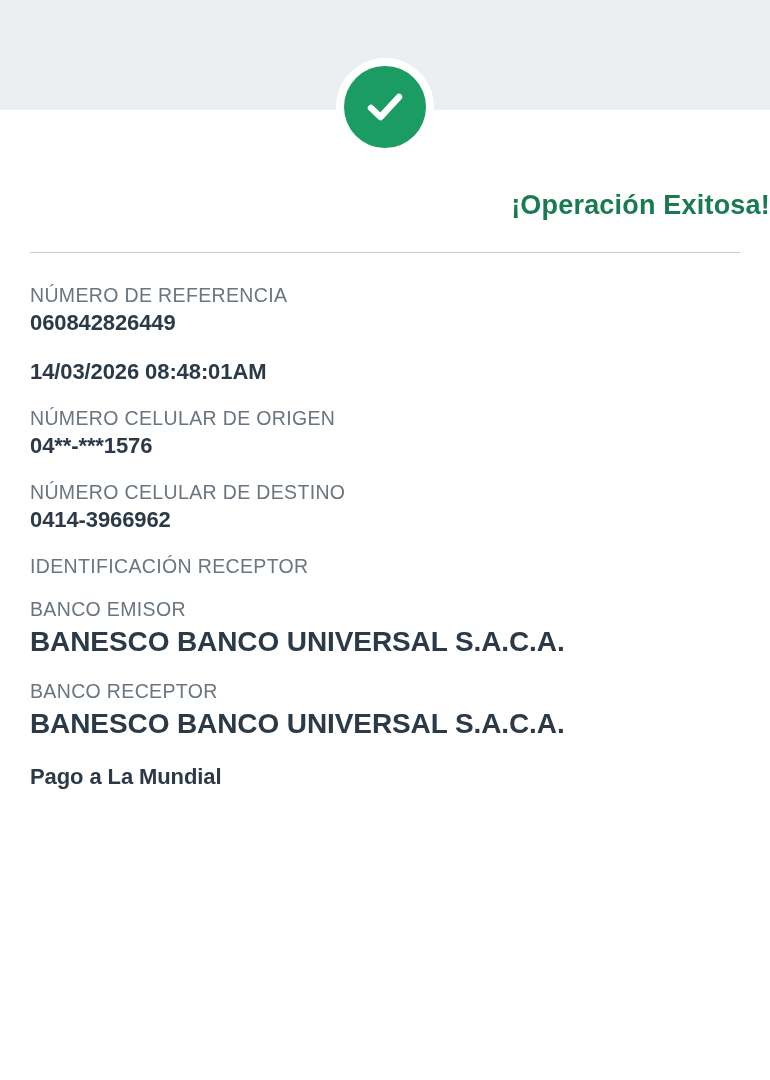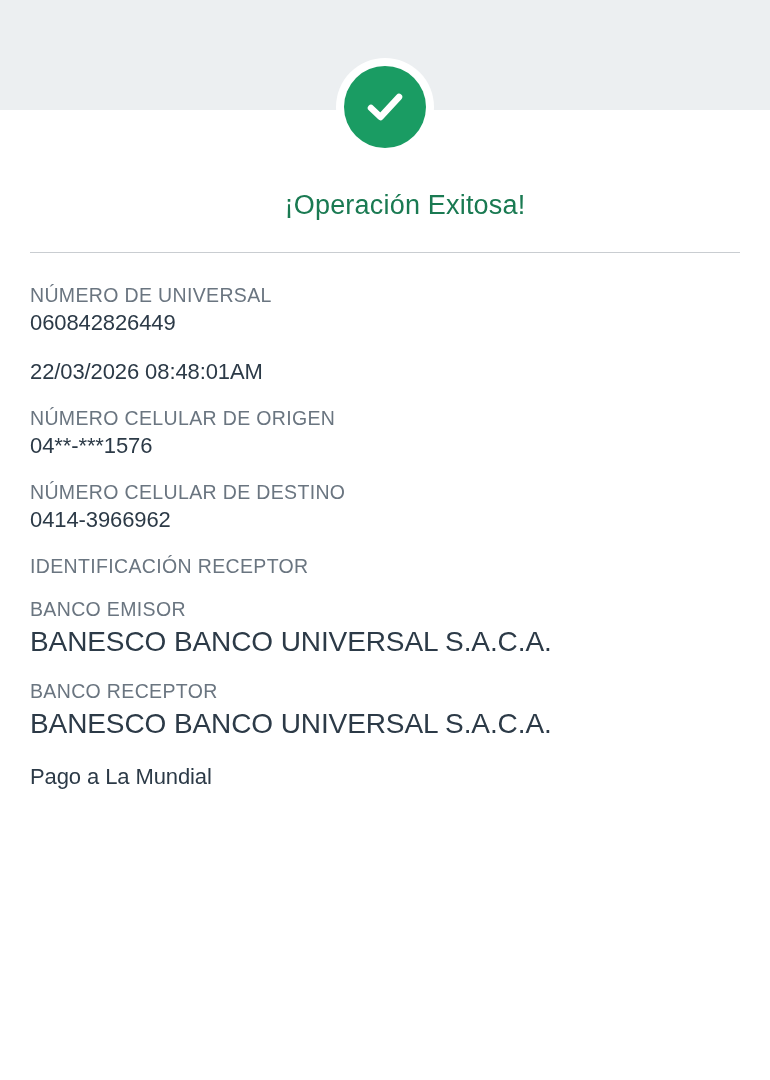--- a/index.html
+++ b/index.html
@@ -44,24 +44,24 @@
     display: flex;
     align-items: center;
     justify-content: center;
   }
   .check-circle svg { display: block; }
   .success-title {
     position: absolute;
     top: 190px;
     left: 0;
     width: 770px;
-    text-align: center;
+    text-align: right;
     color: #1a7a52;
     font-size: 27px;
-    font-weight: 400;
+    font-weight: 700;
     letter-spacing: 0.2px;
     padding-left: 40px;
   }
   .divider {
     position: absolute;
     top: 252px;
     left: 30px;
     width: 710px;
     height: 1px;
     background: #c9cdd1;
@@ -76,21 +76,21 @@
   .field-label {
     color: #6a7580;
     font-size: 19.5px;
     font-weight: 400;
     letter-spacing: 0.35px;
     line-height: 1.25;
   }
   .field-value {
     color: #2c3a47;
     font-size: 22px;
-    font-weight: normal;
+    font-weight: bold;
     line-height: 1.35;
     margin-top: 1px;
     letter-spacing: -0.1px;
   }
   .field-value.large {
     font-size: 28px;
   }
 </style>
 </head>
 <body>
@@ -107,26 +107,26 @@
     </div>
   </div>
 
   <div class="success-title">¡Operación Exitosa!</div>
 
   <div class="divider"></div>
 
   <div class="fields">
 
     <div class="field">
-      <div class="field-label">NÚMERO DE UNIVERSAL</div>
+      <div class="field-label">NÚMERO DE REFERENCIA</div>
       <div class="field-value">060842826449</div>
     </div>
 
     <div class="field">
-      <div class="field-value">22/03/2026 08:48:01AM</div>
+      <div class="field-value">14/03/2026 08:48:01AM</div>
     </div>
 
     <div class="field">
       <div class="field-label">NÚMERO CELULAR DE ORIGEN</div>
       <div class="field-value">04**-***1576</div>
     </div>
 
     <div class="field">
       <div class="field-label">NÚMERO CELULAR DE DESTINO</div>
       <div class="field-value">0414-3966962</div>

